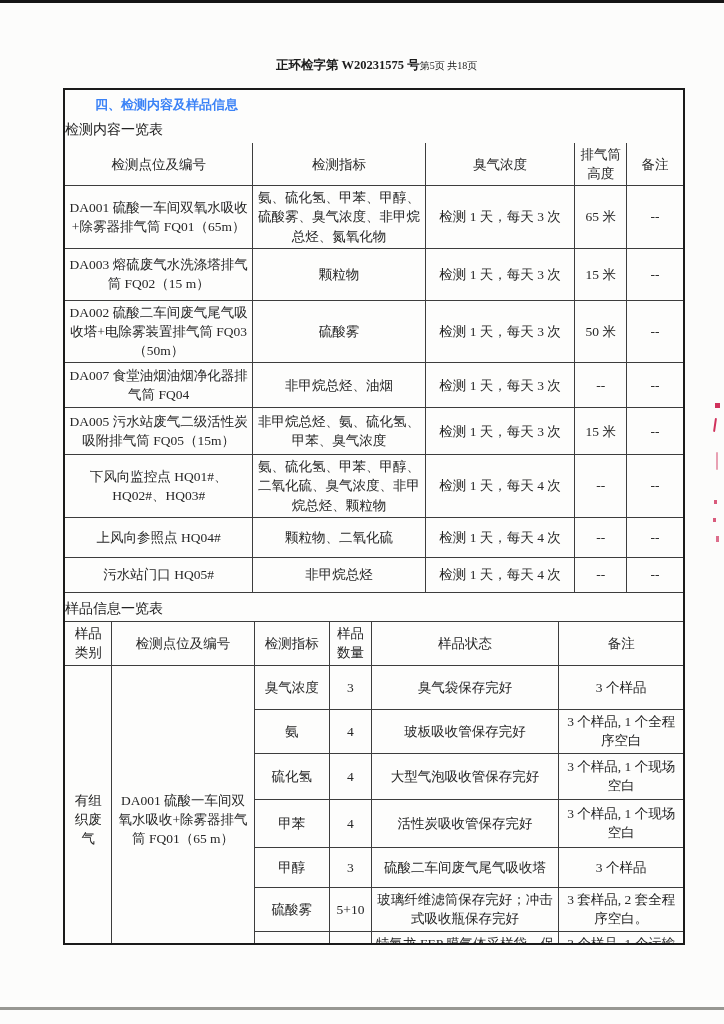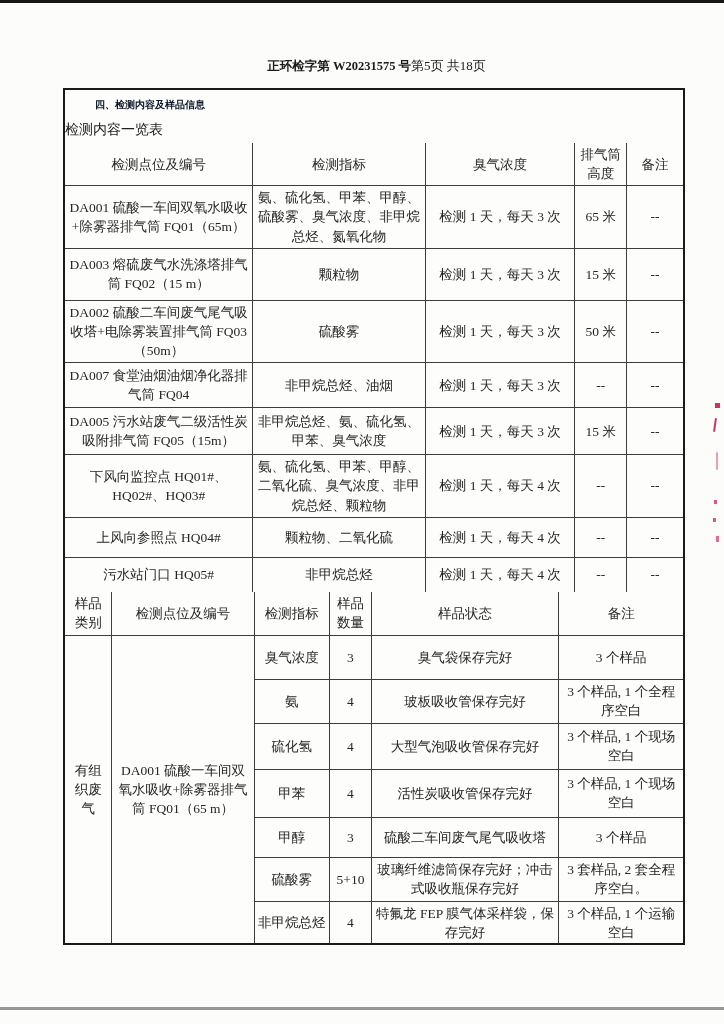--- a/index.html
+++ b/index.html
@@ -17,29 +17,29 @@
     position:absolute;top:0;left:0;width:724px;height:3px;background:#161616;
   }
   .scan-edge-bottom{
     position:absolute;top:1007px;left:0;width:724px;height:3px;background:#979792;
   }
   .doc-header{
     position:absolute;top:57px;left:65px;right:36px;
     display:flex;justify-content:center;align-items:baseline;
     font-size:12.5px;font-weight:bold;color:#1c1c1c;
   }
-  .doc-header .page-info{font-weight:normal;font-size:13px;}
+  .doc-header .page-info{font-weight:normal;font-size:10px;}
   .frame{
     position:absolute;left:63px;top:88px;width:622px;height:857px;
     border:2.5px solid #1a1a1a;background:#fdfdfc;
     box-sizing:border-box;overflow:hidden;
   }
   .section-title{
     height:28px;line-height:30px;padding-left:30px;
-    font-size:10px;font-weight:bold;color:#0f172a;
+    font-size:13px;font-weight:bold;color:#3b82f6;
   }
   .tbl-title{
     height:25px;line-height:24px;text-align:left;
     font-size:14px;color:#222;
   }
   .tbl-title.bordered{
     border-top:1px solid #3d3d3d;border-bottom:1px solid #3d3d3d;
     height:30px;line-height:31px;box-sizing:border-box;
   }
   table{
@@ -145,20 +145,21 @@
       <tr style="height:35px">
         <td>污水站门口 HQ05#</td>
         <td>非甲烷总烃</td>
         <td>检测 1 天，每天 4 次</td>
         <td>--</td>
         <td>--</td>
       </tr>
     </tbody>
       </table>
 
+    <div class="tbl-title bordered">样品信息一览表</div>
 
     <table id="t2">
       <colgroup>
         <col style="width:7.6%">
           <col style="width:23.0%">
           <col style="width:12.2%">
           <col style="width:6.8%">
           <col style="width:30.3%">
           <col style="width:20.1%">
       </colgroup>

